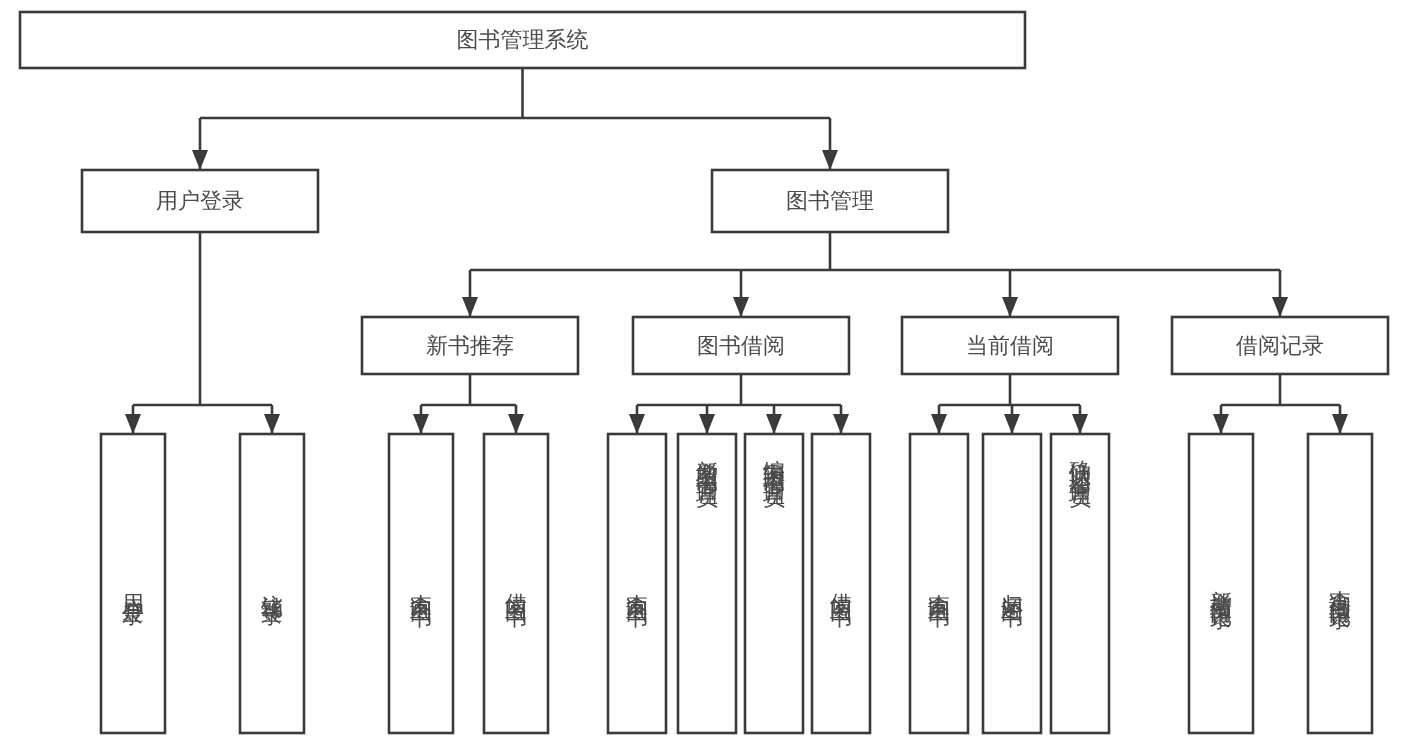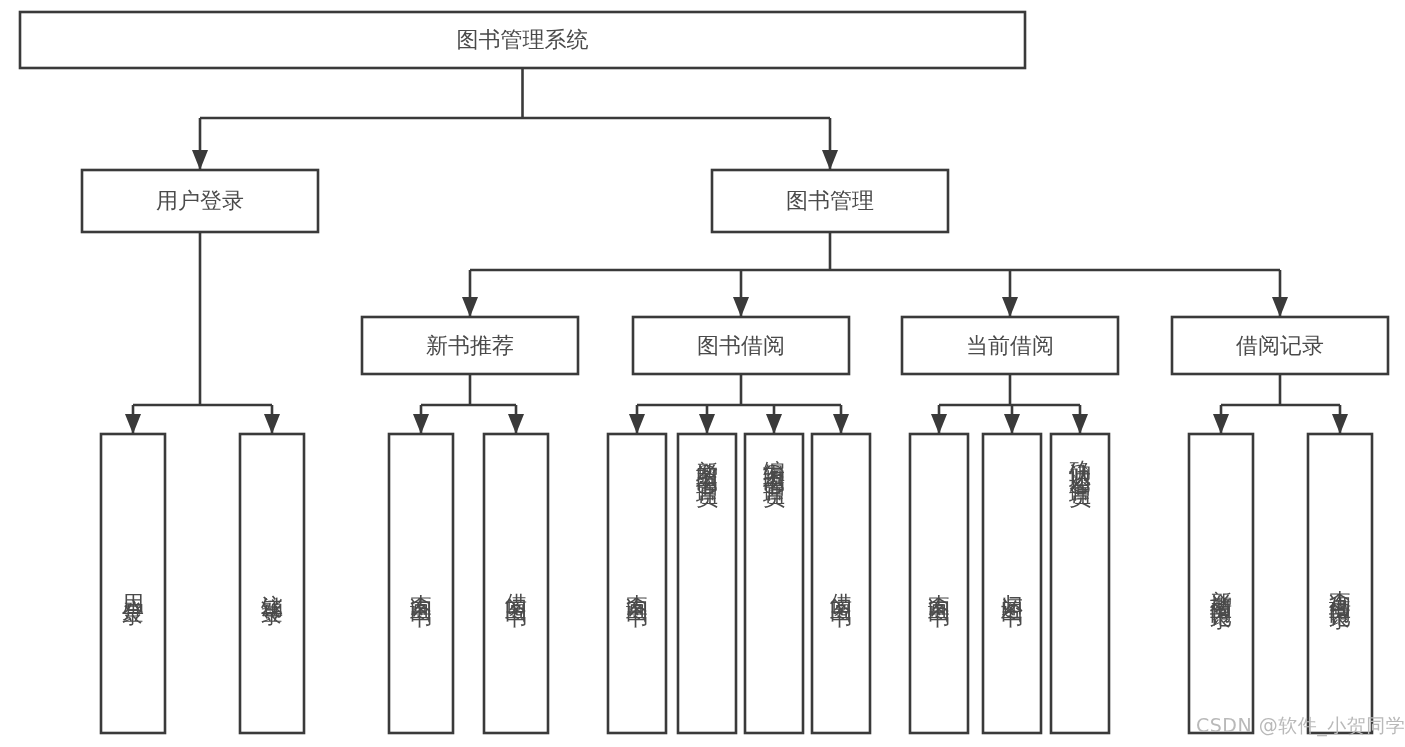--- a/index.html
+++ b/index.html
@@ -206,15 +206,14 @@
         <span class="vlabel" style="padding-top: 8px;">确认归还（管理员）</span>
       </div>
       <div class="vlabel-wrap" style="left: 1189px; top: 434px; width: 64px; height: 299px; align-items: center;">
         <span class="vlabel" style="padding-top: 0px;">新增借阅记录</span>
       </div>
       <div class="vlabel-wrap" style="left: 1308px; top: 434px; width: 64px; height: 299px; align-items: center;">
         <span class="vlabel" style="padding-top: 0px;">查询借阅记录</span>
       </div>
     </div>
 
-  <div class="watermark" style="left: 1196px; top: 713px;">CSDN @软件_小贺同学</div>
 
 </div>
 
 </body></html>

